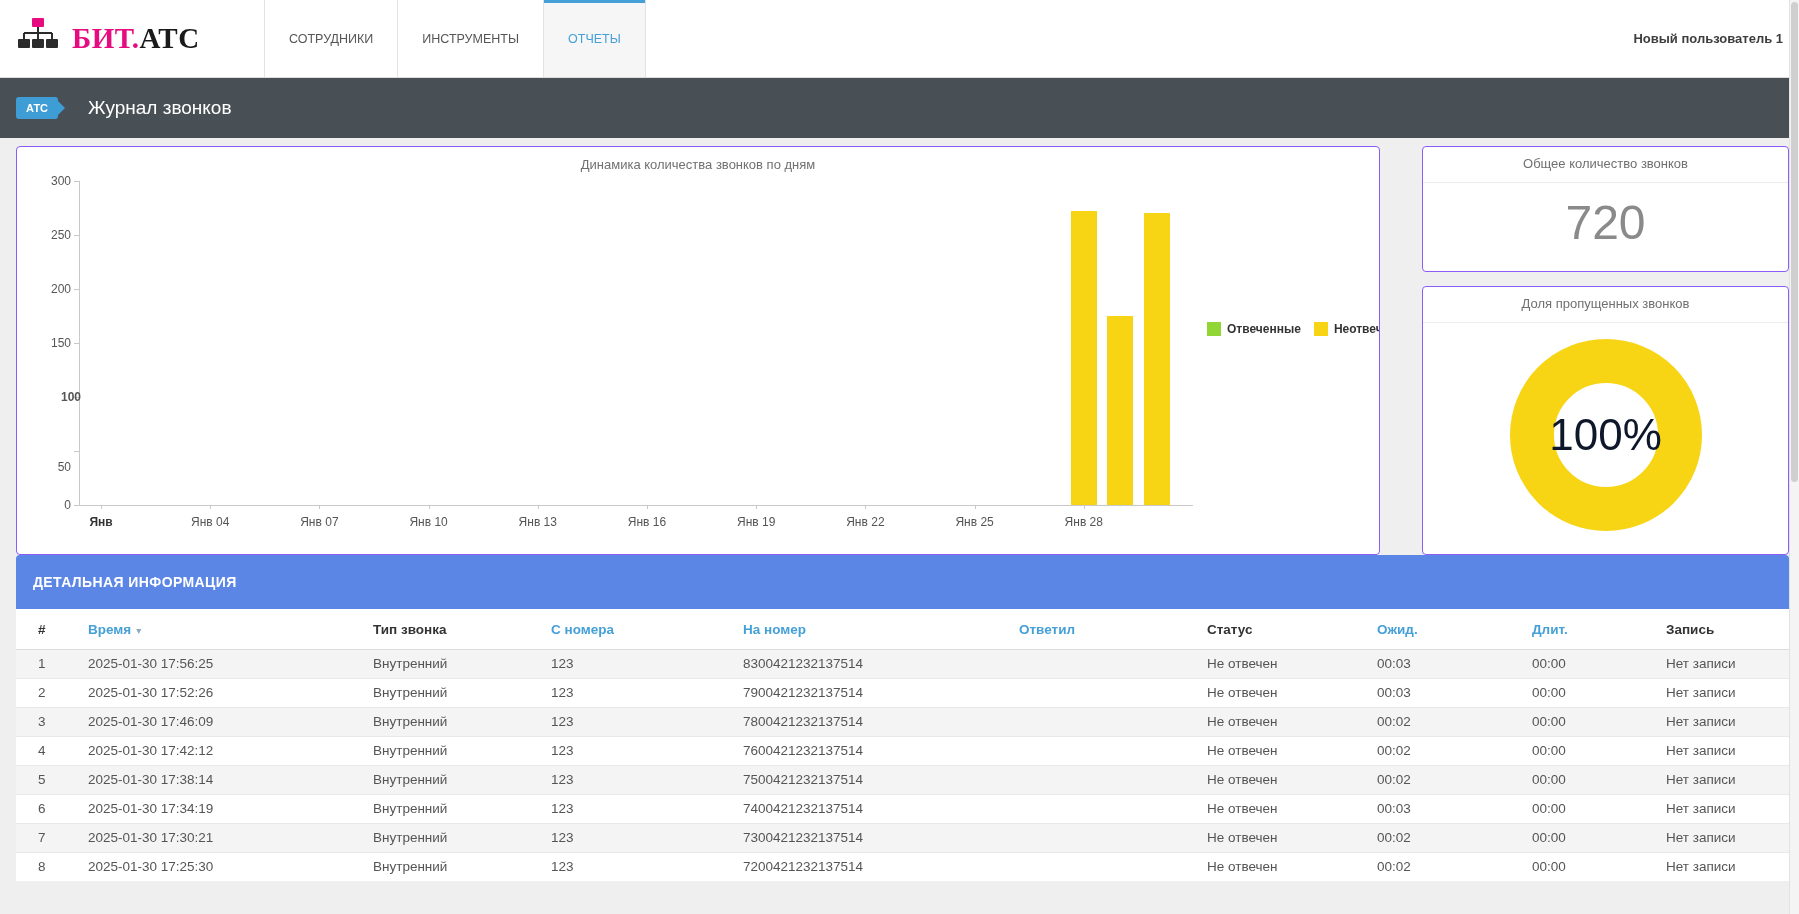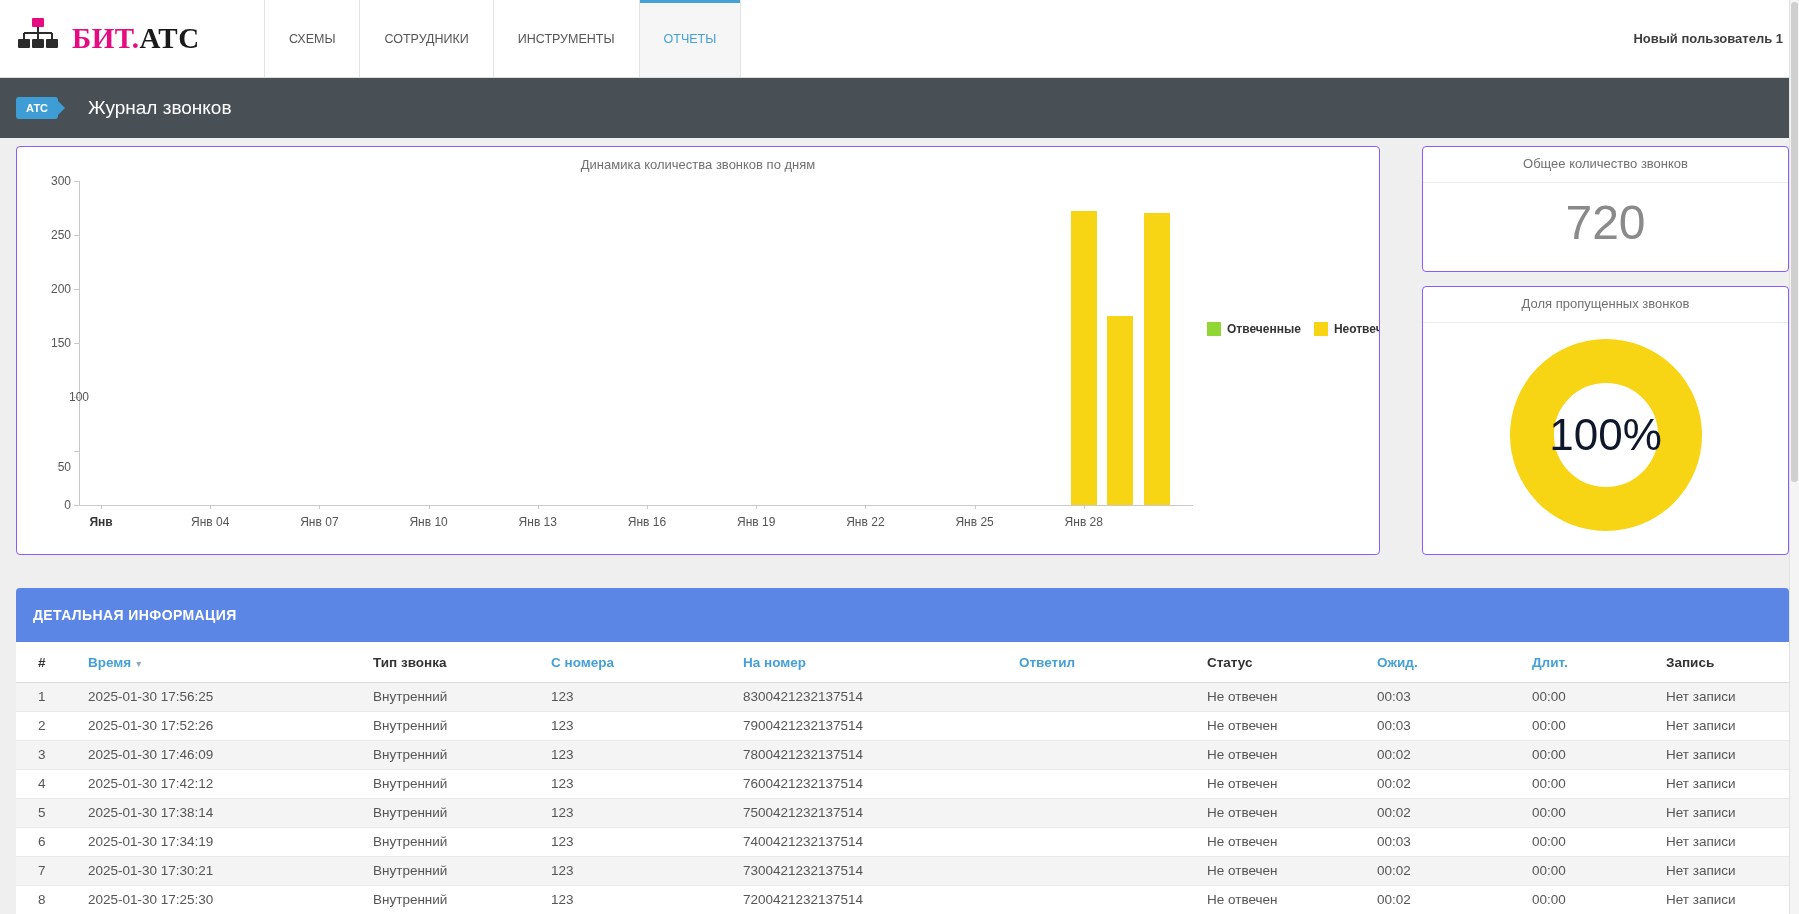--- a/index.html
+++ b/index.html
@@ -53,21 +53,21 @@
   .side-card-title { text-align:center; font-size:13px; color:#707070; padding:9px 0 11px; border-bottom:1px solid #ececec; }
   .total-card { height:126px; }
   .big-number { text-align:center; font-size:48px; font-weight:300; color:#8a8a8a; padding-top:12px; }
   .missed-card { height:269px; }
   .donut-box { position:relative; width:192px; height:192px; margin:16px auto 0; }
   .donut { width:100%; height:100%; border-radius:50%; border:44px solid var(--bar-yellow,#f7d414); }
   .donut-label { position:absolute; inset:0; display:flex; align-items:center; justify-content:center;
                  font-size:44px; color:#0f172a; }
 
   
-  .detail { width:1773px; margin-top:33px; border-radius:4px 4px 0 0; overflow:hidden; }
+  .detail { width:1773px; border-radius:4px 4px 0 0; overflow:hidden; }
   .detail-head { height:54px; background:var(--section-blue,#5b86e5); color:#fff; font-size:14px; font-weight:bold;
                  display:flex; align-items:center; padding-left:17px; letter-spacing:.4px; }
   .detail table { width:100%; border-collapse:collapse; background:#fff; table-layout:fixed; }
   th { text-align:left; font-size:13.5px; color:#333; font-weight:bold; padding:13px 12px 12px;
        border-bottom:1px solid #ddd; white-space:nowrap; background:#fff; }
   th.link { color:var(--link-blue,#45a0d8); cursor:pointer; }
   .sort { color:#8aa8c0; margin-left:5px; font-size:10px; }
   td { font-size:13.5px; color:#555; padding:6px 12px; line-height:16px; border-top:1px solid #e9e9e9; white-space:nowrap; overflow:hidden; }
   tbody tr:nth-child(odd) { background:#f4f4f4; }
   tbody tr:nth-child(even) { background:#fff; }
@@ -89,21 +89,20 @@
           <rect x="16" y="1" width="12" height="9" rx="1" fill="#e60b80"></rect>
           <path d="M22 10 v6 M8 16 h28 M8 16 v6 M22 16 v6 M36 16 v6" stroke="#2b2b2b" stroke-width="2" fill="none"></path>
           <rect x="2" y="22" width="12" height="9" rx="1" fill="#2b2b2b"></rect>
           <rect x="16" y="22" width="12" height="9" rx="1" fill="#2b2b2b"></rect>
           <rect x="30" y="22" width="12" height="9" rx="1" fill="#2b2b2b"></rect>
         </svg>
       </span>
       <span class="logo-text"><span class="logo-pink">БИТ.</span><span class="logo-dark">АТС</span></span>
     </div>
     <nav class="tabs">
-      <div class="tab">СХЕМЫ</div>
       <div class="tab">СОТРУДНИКИ</div>
       <div class="tab">ИНСТРУМЕНТЫ</div>
       <div class="tab active">ОТЧЕТЫ</div>
     </nav>
     <div class="user">Новый пользователь 1</div>
   </header>
 
   <div class="crumb-bar">
     <span class="ats-badge">АТС</span>
     <h1 class="page-title">Журнал звонков</h1>
@@ -115,21 +114,21 @@
       <section class="panel chart-card">
         <div class="chart-title">Динамика количества звонков по дням</div>
         <div id="chart">
             <div class="axis-line" style="left: 62px; top: 9px; width: 1px; height: 324px;"></div>
             <div class="axis-line" style="left: 62px; top: 333px; width: 1114px; height: 1px;"></div>
             <div class="tickmark" style="left: 57px; top: 333px; width: 5px; height: 1px;"></div>
             <div class="y-label" style="left: 0px; top: 326px;">0</div>
             <div class="tickmark" style="left: 57px; top: 279px; width: 5px; height: 1px;"></div>
             <div class="y-label" style="left: 0px; top: 288px;">50</div>
             <div class="tickmark" style="left: 57px; top: 225px; width: 5px; height: 1px;"></div>
-            <div class="y-label" style="left: 18px; top: 218px;">100</div>
+            <div class="y-label" style="left: 10px; top: 218px; font-weight: bold;">100</div>
             <div class="tickmark" style="left: 57px; top: 171px; width: 5px; height: 1px;"></div>
             <div class="y-label" style="left: 0px; top: 164px;">150</div>
             <div class="tickmark" style="left: 57px; top: 117px; width: 5px; height: 1px;"></div>
             <div class="y-label" style="left: 0px; top: 110px;">200</div>
             <div class="tickmark" style="left: 57px; top: 63px; width: 5px; height: 1px;"></div>
             <div class="y-label" style="left: 0px; top: 56px;">250</div>
             <div class="tickmark" style="left: 57px; top: 9px; width: 5px; height: 1px;"></div>
             <div class="y-label" style="left: 0px; top: 2px;">300</div>
             <div class="tickmark" style="left: 84px; top: 333px; width: 1px; height: 4px;"></div>
             <div class="x-label first" style="left: 39px; top: 343px;">Янв</div>

